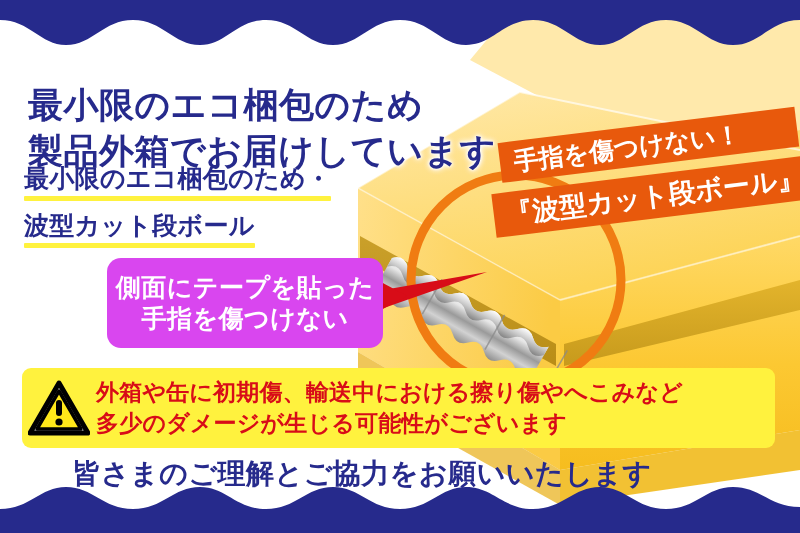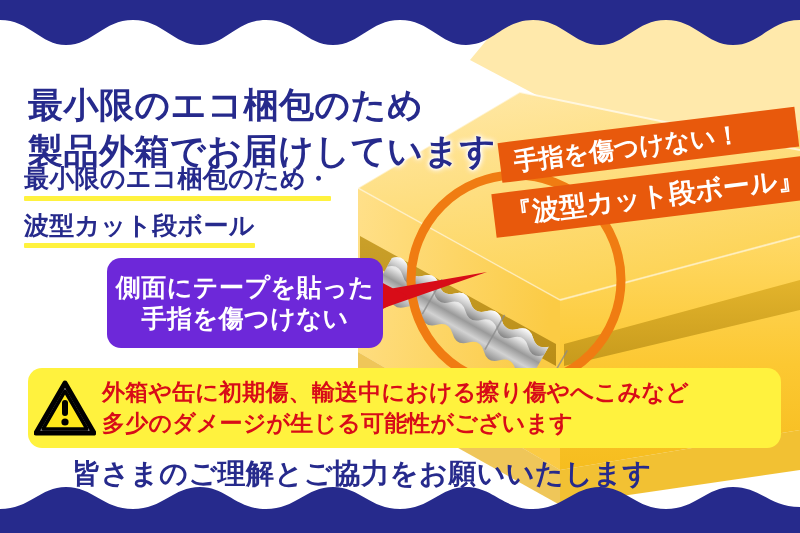--- a/index.html
+++ b/index.html
@@ -35,21 +35,21 @@
   .subtext .ln{position:relative;display:inline-block;padding-bottom:2px;}
   .subtext .ln::after{
     content:"";position:absolute;left:0;right:0;bottom:-2px;height:5px;
     background:#fff23e;border-radius:1px;
   }
   .subtext .row{margin-bottom:8px;}
 
   
   .red-callout{
     position:absolute;left:107px;top:258px;width:276px;height:90px;
-    background:#6d28d9;border-radius:14px;
+    background:#d946ef;border-radius:14px;
     display:flex;flex-direction:column;align-items:center;justify-content:center;
     color:#ffffff;font-size:25px;font-weight:700;line-height:1.24;
     letter-spacing:0.5px;white-space:nowrap;z-index:6;
   }
   .red-tail{
     position:absolute;left:381px;top:282px;width:0;height:0;z-index:5;
     border-top:14px solid transparent;border-bottom:14px solid transparent;
     border-left:26px solid #d80c18;
   }
 
@@ -65,22 +65,22 @@
     font-size:25px;padding-left:14px;
   }
   .ribbon-2{
     left:494px;top:194px;width:312px;height:44px;
     transform:rotate(-7deg);transform-origin:left center;
     font-size:27px;padding-left:12px;
   }
 
   
   .warn-box{
-    position:absolute;left:28px;top:368px;width:753px;height:80px;
-    background:#fff23e;border-radius:14px;z-index:8;
+    position:absolute;left:22px;top:368px;width:753px;height:80px;
+    background:#fff23e;border-radius:9px;z-index:8;
     display:flex;align-items:center;
   }
   .warn-icon{
     width:74px;flex:0 0 74px;display:flex;align-items:center;justify-content:center;
   }
   .warn-text{
     color:#d80c18;font-size:23px;font-weight:700;line-height:1.35;
     letter-spacing:0.2px;white-space:nowrap;
   }
 

